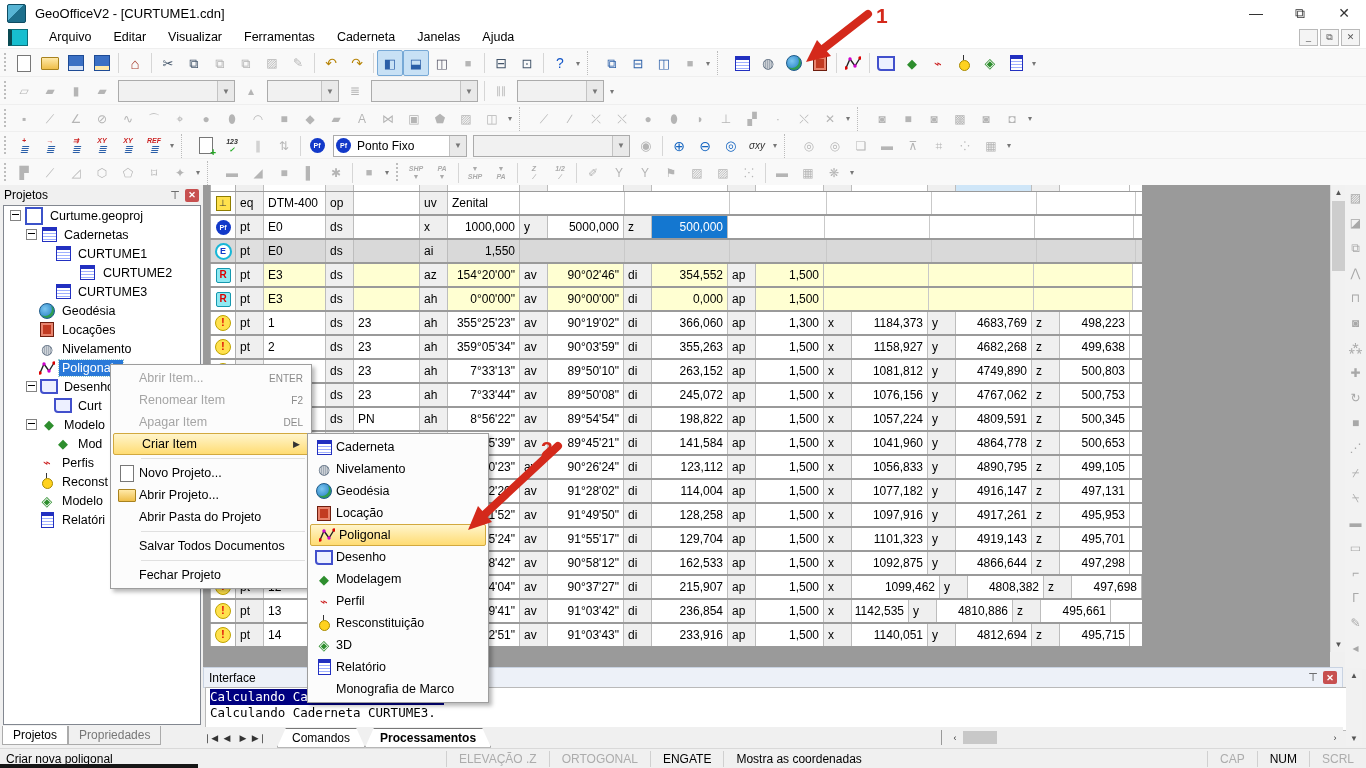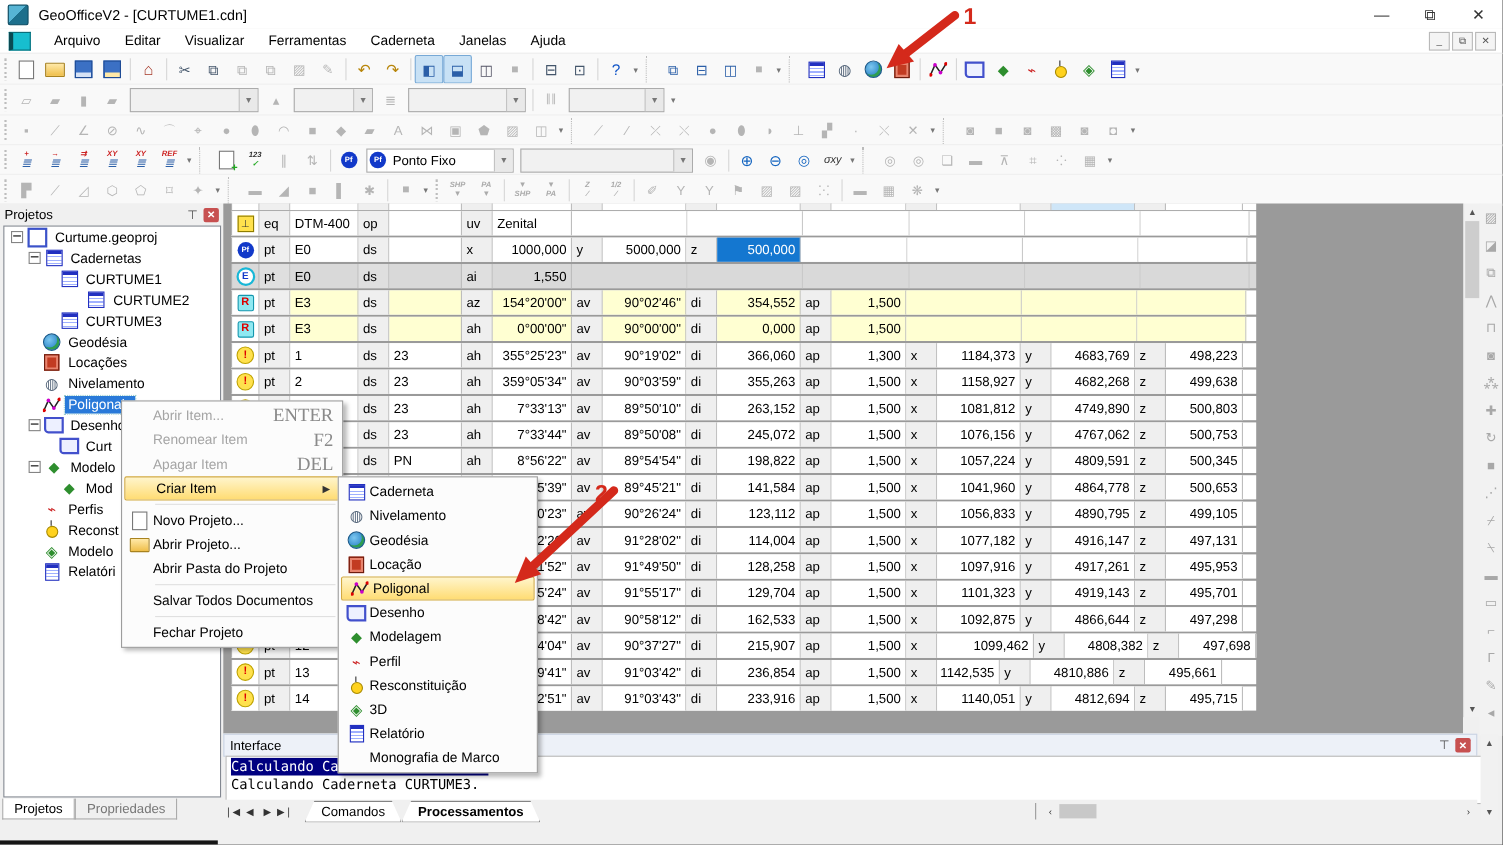--- a/index.html
+++ b/index.html
@@ -96,21 +96,21 @@
   .vscroll{position:absolute;left:1330px;top:185px;width:15px;height:467px;background:#F1F1F1;border-left:1px solid #DDD;}
   .varr{height:15px;display:flex;align-items:center;justify-content:center;font-size:8px;color:#555;}
   .vthumb{position:absolute;left:1px;top:16px;width:13px;height:70px;background:#CDCDCD;}
   .rtools{position:absolute;left:1345px;top:185px;width:21px;height:480px;background:#F2F2F2;display:flex;flex-direction:column;align-items:center;padding-top:4px;gap:7px;}
   .rtools .ic{color:#A8A8A8;font-size:12px;width:18px;height:18px;}
   
   .ctxmenu{position:absolute;background:#FCFCFC;border:1px solid #9D9D9D;box-shadow:3px 3px 4px rgba(0,0,0,.28);z-index:30;padding:2px 0;}
   .mitem{height:22px;display:flex;align-items:center;padding:0 8px 0 4px;font-size:12.5px;position:relative;}
   .mitem .migutter{width:24px;height:100%;display:flex;align-items:center;justify-content:center;flex:none;}
   .mitem .milabel{flex:1;white-space:nowrap;padding-right:14px;}
-  .mitem .mishort{color:#8A8A8A;font-size:17px;font-family:Liberation Serif, serif;}
+  .mitem .mishort{color:#8A8A8A;font-size:10px;}
   .mitem.disabled .milabel{color:#A5A5A5;}
   .mitem.hl{background:linear-gradient(#FFF5CC,#FFDC73);border:1px solid #D2A93F;border-radius:2px;margin:0 2px;height:20px;}
   .mitem .miarrow{font-size:9px;color:#333;}
   .msep{height:1px;background:#E0E0E0;margin:3px 6px 3px 30px;}
   
   .ifpanel{position:absolute;left:203px;top:667px;width:1140px;height:75px;background:#F0F0F0;}
   .ifhead{height:19px;background:#EDF1F8;border:1px solid #C9D3E2;display:flex;align-items:center;padding:0 5px;font-size:12px;}
   .ifbody{position:absolute;left:2px;top:20px;width:1136px;height:40px;background:#FFF;border:1px solid #B9B9B9;
           font-family:"DejaVu Sans Mono",monospace;font-size:12.5px;padding:1px 4px;overflow:hidden;}
   .ifline{height:16px;white-space:nowrap;}
@@ -1378,20 +1378,34 @@
       </span>
       <span class="hscroll">
         <span style="width: 3px; height: 15px; border-left: 1px solid rgb(153, 153, 153); margin-right: 2px;"></span>
         <span class="hsbtn">‹</span>
         <span class="hsthumb"></span>
         <span class="hstrack"></span>
         <span class="hsbtn">›</span>
       </span>
     </div>
 
+  <div class="statusbar" id="statusbar">
+    <span class="stmsg">Criar nova poligonal</span>
+  <span style="display: flex; margin-left: auto;">
+        <span class="seg dim">ELEVAÇÃO .Z</span>
+        <span class="seg dim">ORTOGONAL</span>
+        <span class="seg">ENGATE</span>
+        <span class="seg">Mostra as coordenadas</span>
+      </span>
+      <span class="keys">
+        <span class="seg dim">CAP</span>
+        <span class="seg">NUM</span>
+        <span class="seg dim">SCRL</span>
+      </span>
+    </div>
   <div class="blacksliver"></div>
 
   <div class="ctxmenu" id="ctxmenu" style="left:110px;top:364px;width:200px;">
       <div class="mitem disabled">
         <span class="migutter"></span>
         <span class="milabel">Abrir Item...</span>
         <span class="mishort">ENTER</span>
       </div>
       <div class="mitem disabled">
         <span class="migutter"></span>

